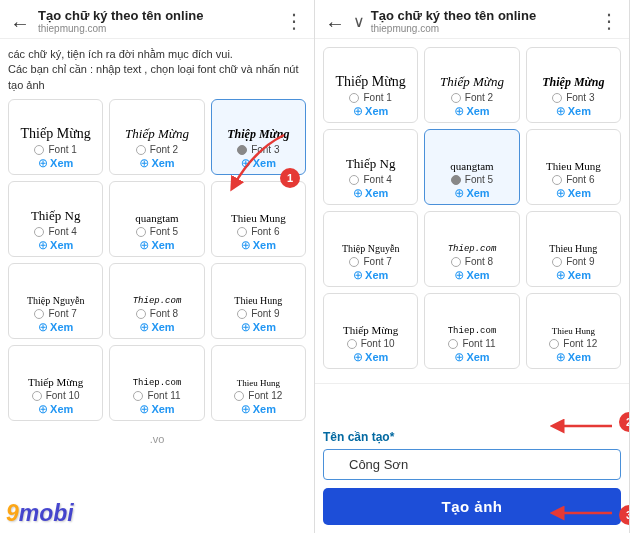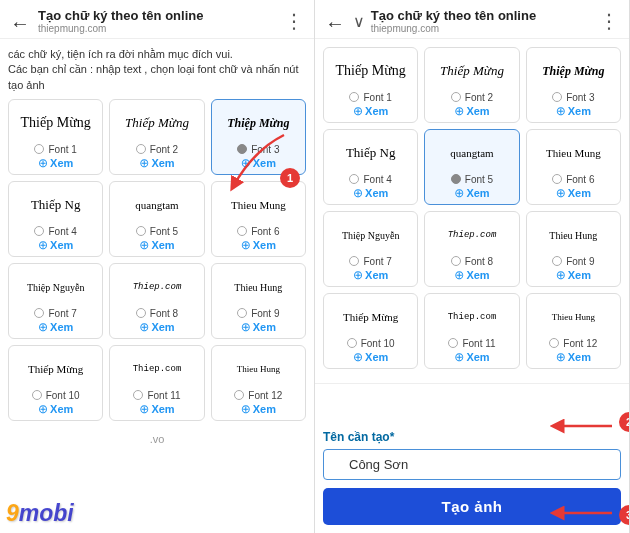--- a/index.html
+++ b/index.html
@@ -92,28 +92,28 @@
       flex-direction: column;
       align-items: center;
     }
     .font-card.selected {
       border-color: #4a90d9;
       background: #f0f7ff;
     }
     .font-preview {
       height: 38px;
       display: flex;
-      align-items: center;
+      align-items: flex-end;
       justify-content: center;
       width: 100%;
       overflow: hidden;
     }
     .font-label-row {
       display: flex;
-      align-items: flex-start;
+      align-items: flex-end;
       gap: 4px;
       margin-top: 2px;
     }
     .font-radio {
       width: 10px;
       height: 10px;
       border-radius: 50%;
       border: 1.5px solid #aaa;
       background: #fff;
       flex-shrink: 0;

